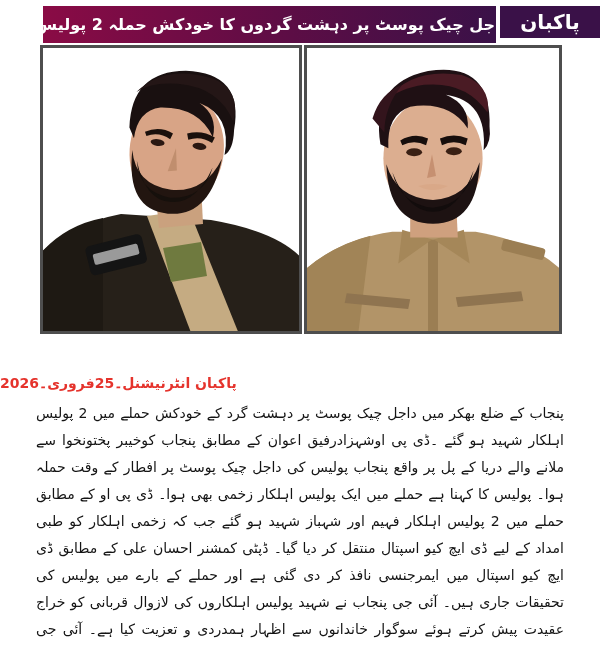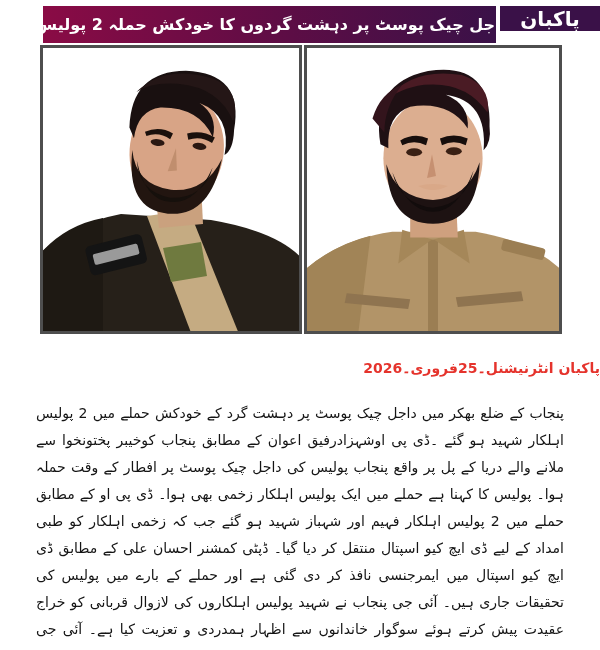--- a/index.html
+++ b/index.html
@@ -10,37 +10,37 @@
   }
   
   .headline-bar{
     position:absolute;left:43px;top:6px;width:453px;height:37px;
     background:linear-gradient(to left,#3a1148,#5c0d45 45%,#8a0b45);
     color:#ffffff;direction:rtl;
     display:flex;align-items:center;justify-content:center;
     font-size:16px;font-weight:bold;white-space:nowrap;overflow:hidden;
   }
   .logo-box{
-    position:absolute;left:500px;top:6px;width:100px;height:25px;
+    position:absolute;left:500px;top:6px;width:100px;height:32px;
     background:#3a1148;color:#ffffff;
     display:flex;align-items:center;justify-content:center;
     font-size:20px;font-weight:bold;direction:rtl;
   }
   
   .photo{
     position:absolute;top:45px;height:289px;background:#ffffff;
     border:3px solid #4e4e4e;box-sizing:border-box;overflow:hidden;
   }
   .photo-left{left:40px;width:262px;}
   .photo-right{left:304px;width:258px;}
   .photo svg{display:block;width:100%;height:100%;}
   
   .caption{
-    position:absolute;left:0;top:360px;width:100%;
-    text-align:right;color:#e5332c;font-size:14px;font-weight:bold;
+    position:absolute;left:0;top:375px;width:100%;
+    text-align:left;color:#e5332c;font-size:14px;font-weight:bold;
     direction:rtl;
   }
   
   .article{
     position:absolute;left:36px;top:400px;width:528px;height:242px;
     direction:rtl;text-align:justify;color:#141414;
     font-size:14px;line-height:27px;overflow:hidden;
   }
 </style>
 </head>

